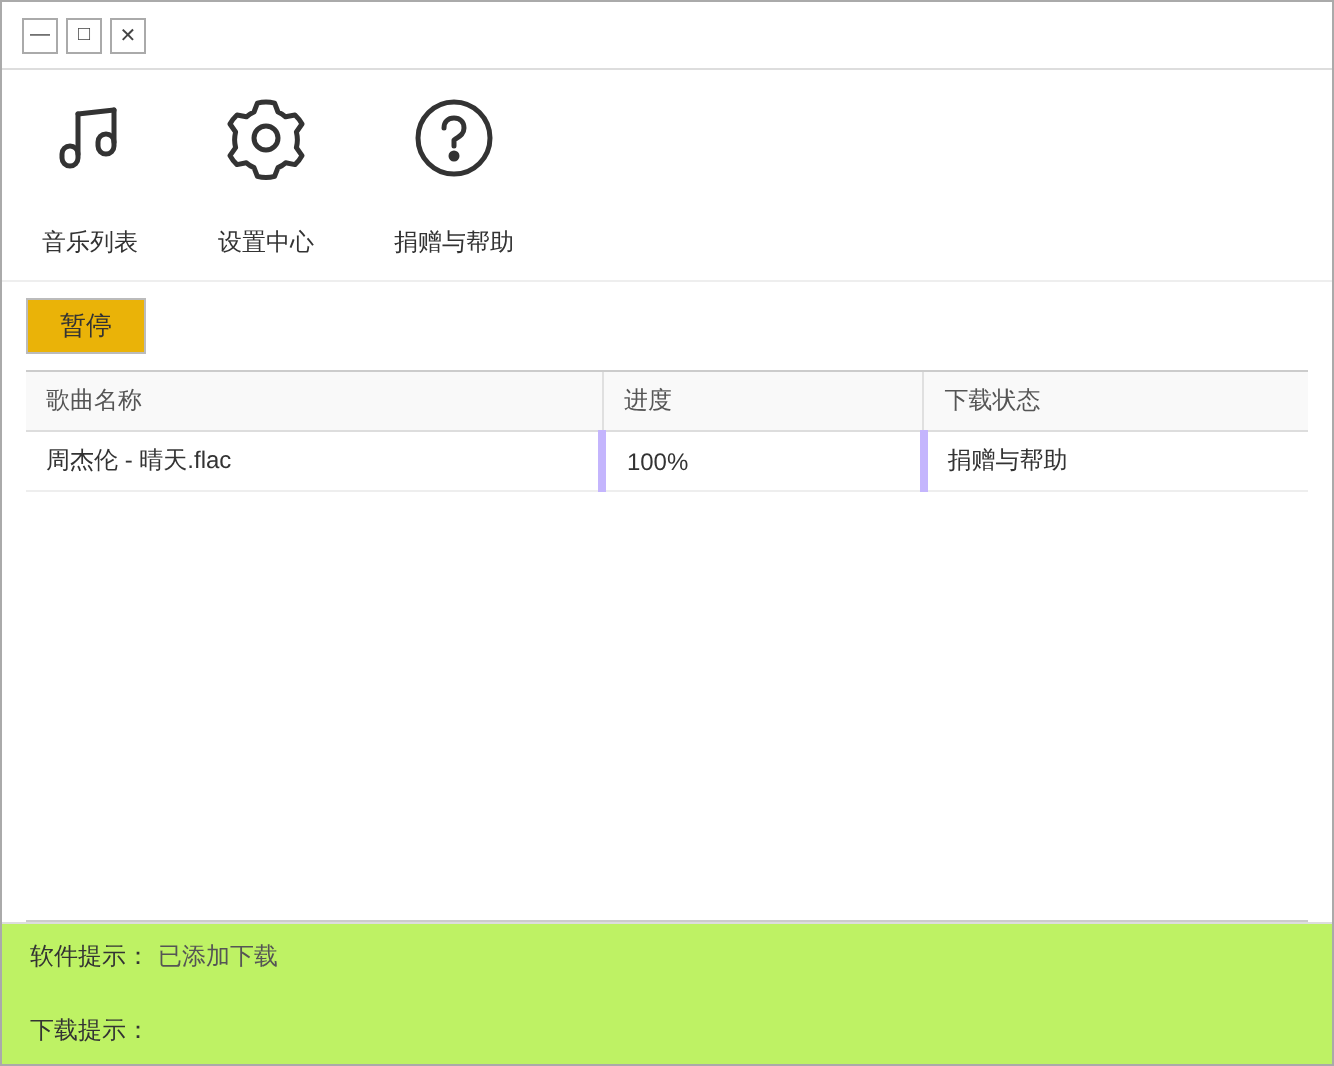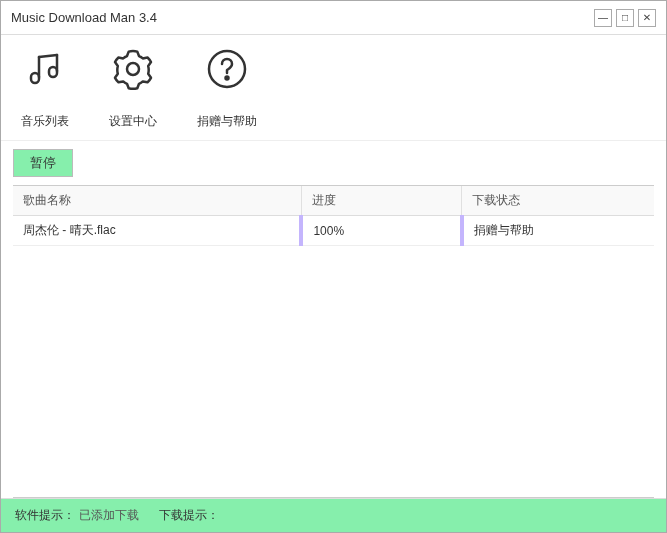--- a/index.html
+++ b/index.html
@@ -76,21 +76,21 @@
       color: #333;
     }
     
     .action-bar {
       padding: 8px 12px;
       flex-shrink: 0;
     }
     .pause-btn {
       padding: 4px 16px;
       font-size: 13px;
-      background: #86efac;
+      background: #eab308;
       border: 1px solid #bbb;
       cursor: pointer;
       color: #333;
       font-family: "Microsoft YaHei", "SimHei", sans-serif;
     }
     
     .table-container {
       flex: 1;
       overflow-y: auto;
       border-top: 1px solid #ccc;
@@ -123,45 +123,44 @@
       color: #333;
       border-right: 4px solid #c4b5fd;
     }
     tbody td:last-child { border-right: none; }
     .col-name { width: 45%; }
     .col-progress { width: 25%; margin-top: 32px; }
     .col-status { width: 30%; }
     
     .status-bar {
       display: flex;
-      flex-direction: row;
+      flex-direction: column;
       padding: 8px 14px;
       gap: 20px;
       border-top: 1px solid #ddd;
       flex-shrink: 0;
-      background: #86efac;
+      background: #bef264;
     }
     .status-item {
       display: flex;
       flex-direction: row;
       align-items: center;
       gap: 4px;
       font-size: 12px;
       color: #555;
     }
     .status-label { color: #333; }
     .status-value { color: #555; text-align: right; }
   </style>
 </head>
 <body>
 
 <div class="window">
 
   <div class="title-bar">
-    <span class="title-bar-title">Music Download Man 3.4</span>
     <div class="title-bar-controls">
       <button class="title-btn">—</button>
       <button class="title-btn">□</button>
       <button class="title-btn">✕</button>
     </div>
   </div>
 
   <div class="toolbar">
 
     <div class="toolbar-item">

